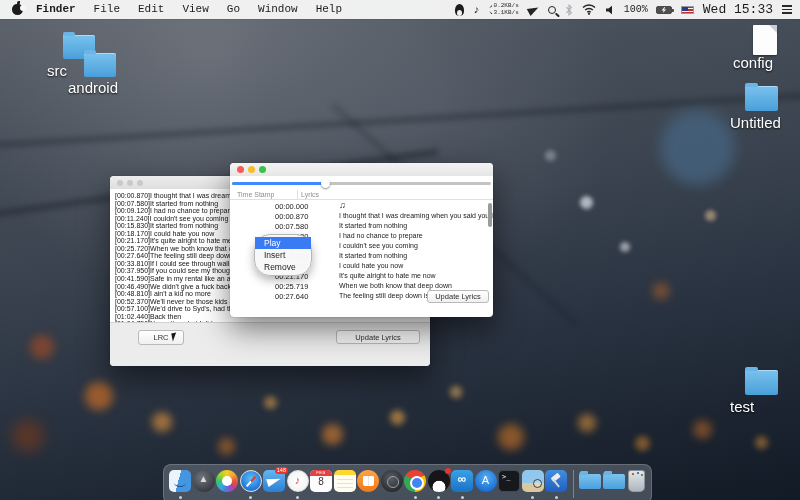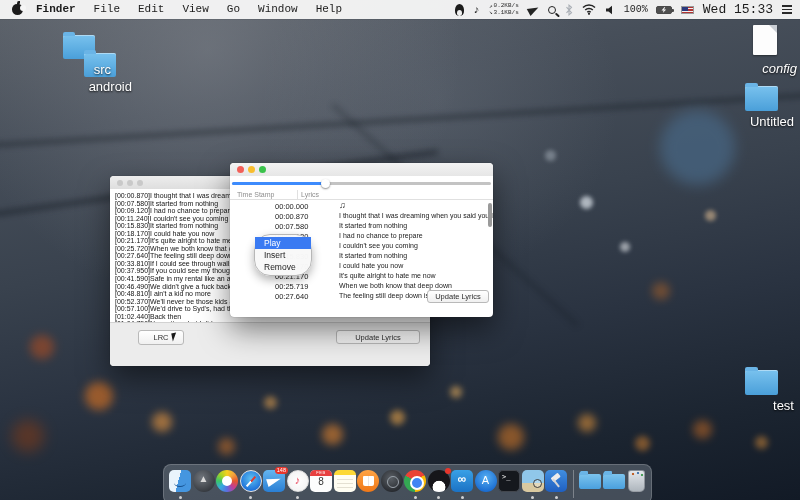--- a/index.html
+++ b/index.html
@@ -50,21 +50,21 @@
   #flag::after { content:""; position:absolute; left:0; top:0; width:6px; height:4px; background:#2c3a7e; }
   #clock { font-size:13px; color:#1c1c1c; white-space:nowrap; }
   #nc { display:flex; flex-direction:column; gap:2px; }
   #nc i { display:block; width:10px; height:1.5px; background:#2a2a2a; }
 
   
   .fold { position:absolute; border-radius:2px; background:linear-gradient(#79c2ee,#4a9fd9); box-shadow:inset 0 1px 0 rgba(255,255,255,.4); }
   .fold::before { content:""; position:absolute; left:0; top:-3px; width:38%; height:4px; background:#6ab4e6; border-radius:2px 2px 0 0; }
   .doc { position:absolute; background:#fdfdfd; border-radius:1px; box-shadow:0 1px 2px rgba(0,0,0,.4); }
   .doc::after { content:""; position:absolute; right:0; top:0; width:0; height:0; border-top:8px solid #c9ced4; border-left:8px solid transparent; }
-  .dlabel { position:absolute; width:64px; text-align:right; font-size:13px; color:#fff; text-shadow:0 1px 2px rgba(0,0,0,.85); }
+  .dlabel { position:absolute; width:64px; text-align:left; font-size:15px; color:#fff; text-shadow:0 1px 2px rgba(0,0,0,.85); }
 
   
   .win { position:absolute; border-radius:4px; background:#fff; box-shadow:0 12px 30px rgba(0,0,0,.5), 0 0 1px rgba(0,0,0,.5); }
   .tl { position:absolute; width:7px; height:7px; border-radius:50%; }
   .btn { position:absolute; background:linear-gradient(#ffffff,#f0f0f0); border:1px solid #b9b9b9; border-radius:3px;
          font-size:7.5px; color:#2e2e2e; display:flex; align-items:center; justify-content:center; }
 
   
   #bgwin { left:110px; top:176px; width:320px; height:190px; z-index:5; }
   #bgwin .bar { position:absolute; left:0; top:0; width:100%; height:13px; background:linear-gradient(#ededed,#dedede); border-radius:4px 4px 0 0; }
@@ -256,21 +256,21 @@
     <span class="fold" style="left:63px;top:35px;width:32px;height:24px;"></span>
   </div>
   <div>
     <span class="fold" style="left:84px;top:53px;width:32px;height:24px;z-index:2;"></span>
   </div>
   <span class="dlabel" style="left:47px;top:62px;z-index:3;">src</span>
   <span class="dlabel" style="left:68px;top:79px;z-index:3;">android</span>
 
   <div>
     <span class="doc" style="left:753px;top:25px;width:24px;height:30px;"></span>
-    <span class="dlabel" style="left:733px;top:61px;font-style:italic;">config</span>
+    <span class="dlabel" style="left:733px;top:54px;">config</span>
   </div>
   <div>
     <span class="fold" style="left:745px;top:86px;width:33px;height:25px;"></span>
     <span class="dlabel" style="left:730px;top:114px;">Untitled</span>
   </div>
   <div>
     <span class="fold" style="left:745px;top:370px;width:33px;height:25px;"></span>
     <span class="dlabel" style="left:730px;top:398px;">test</span>
   </div>
 

